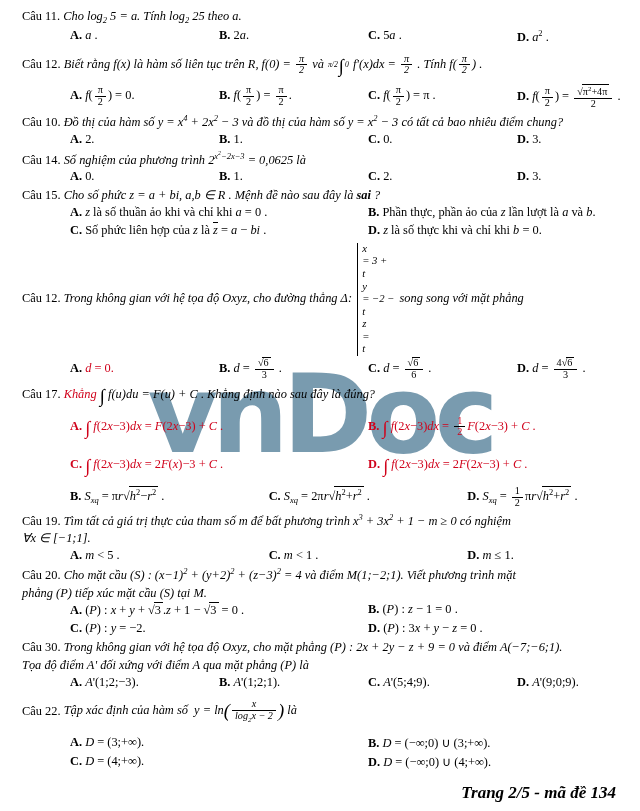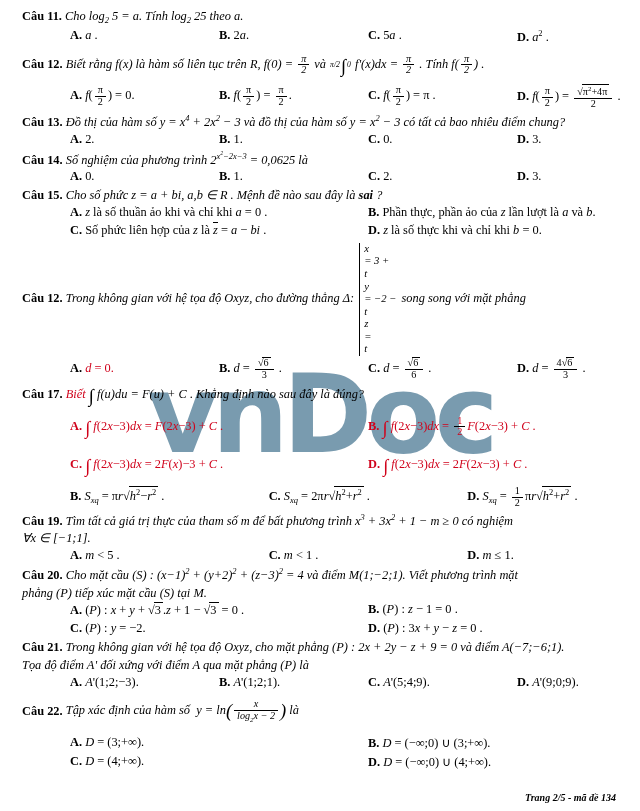--- a/index.html
+++ b/index.html
@@ -37,21 +37,21 @@
     line-height:120px;
     text-align:center;
   }
   .content{position:relative;z-index:2;}
   .q{
     margin:0 0 1px 0;
     font-size:12.4px;
     line-height:1.34;
     text-align:left;
   }
-  .q .lbl{font-weight:bold;}
+  .q .lbl{font-weight:normal;}
   .ital{font-style:italic;}
   .bold{font-weight:bold;}
   .opts{
     display:flex;
     width:100%;
     font-size:12.4px;
     margin:1px 0 3px 0;
   }
   .opts.indent{padding-left:48px;}
   .opts .o{flex:1 1 0;}
@@ -97,21 +97,21 @@
     margin:0 2px;
     text-align:left;
   }
   .sys span{display:block;}
   .footer{
     position:absolute;
     right:24px;
     bottom:8px;
     font-style:italic;
     font-weight:bold;
-    font-size:10px;
+    font-size:17px;
     z-index:3;
   }
   .tall{line-height:1.9;}
 </style>
 </head>
 <body>
 
 <div class="page">
 
   <div class="watermark">
@@ -145,21 +145,21 @@
       </span>
     </div>
     <div class="opts indent tall">
       <div class="o"><span class="opt-lbl">A.</span> <span class="ital">f</span>(<span class="frac"><span class="num">π</span><span class="den">2</span></span>) = 0.</div>
       <div class="o"><span class="opt-lbl">B.</span> <span class="ital">f</span>(<span class="frac"><span class="num">π</span><span class="den">2</span></span>) = <span class="frac"><span class="num">π</span><span class="den">2</span></span>.</div>
       <div class="o"><span class="opt-lbl">C.</span> <span class="ital">f</span>(<span class="frac"><span class="num">π</span><span class="den">2</span></span>) = π .</div>
       <div class="o"><span class="opt-lbl">D.</span> <span class="ital">f</span>(<span class="frac"><span class="num">π</span><span class="den">2</span></span>) = <span class="frac"><span class="num">√<span class="sqrt">π<span class="sup">2</span>+4π</span></span><span class="den">2</span></span> .</div>
     </div>
 
     <div class="q">
-      <span class="lbl">Câu 13.</span>
+      <span class="lbl">Câu 10.</span>
       <span class="ital">
         Đồ thị của hàm số <span class="ital">y</span> = <span class="ital">x</span><span class="sup">4</span> + 2<span class="ital">x</span><span class="sup">2</span> − 3 và đồ thị của hàm số <span class="ital">y</span> = <span class="ital">x</span><span class="sup">2</span> − 3 có tất cả bao nhiêu điểm chung?
       </span>
     </div>
     <div class="opts indent">
       <div class="o"><span class="opt-lbl">A.</span> 2.</div>
       <div class="o"><span class="opt-lbl">B.</span> 1.</div>
       <div class="o"><span class="opt-lbl">C.</span> 0.</div>
       <div class="o"><span class="opt-lbl">D.</span> 3.</div>
     </div>
@@ -207,21 +207,21 @@
     <div class="opts indent tall">
       <div class="o"><span class="opt-lbl">A.</span> <span class="ital red">d</span><span class="red"> = 0.</span></div>
       <div class="o"><span class="opt-lbl">B.</span> <span class="ital">d</span> = <span class="frac"><span class="num">√<span class="sqrt">6</span></span><span class="den">3</span></span> .</div>
       <div class="o"><span class="opt-lbl">C.</span> <span class="ital">d</span> = <span class="frac"><span class="num">√<span class="sqrt">6</span></span><span class="den">6</span></span> .</div>
       <div class="o"><span class="opt-lbl">D.</span> <span class="ital">d</span> = <span class="frac"><span class="num">4√<span class="sqrt">6</span></span><span class="den">3</span></span> .</div>
     </div>
 
     <div class="q">
       <span class="lbl">Câu 17.</span>
       <span class="ital">
-        <span class="red">Biết</span> <span class="intg">∫</span> <span class="ital">f</span>(<span class="ital">u</span>)<span class="ital">du</span> = <span class="ital">F</span>(<span class="ital">u</span>) + <span class="ital">C</span> . Khẳng định nào sau đây là đúng?
+        <span class="red">Khẳng</span> <span class="intg">∫</span> <span class="ital">f</span>(<span class="ital">u</span>)<span class="ital">du</span> = <span class="ital">F</span>(<span class="ital">u</span>) + <span class="ital">C</span> . Khẳng định nào sau đây là đúng?
       </span>
     </div>
     <div class="opts two ind tall">
       <div class="o red"><span class="opt-lbl">A.</span> <span class="intg">∫</span><span class="ital"> f</span>(2<span class="ital">x</span>−3)<span class="ital">dx</span> = <span class="ital">F</span>(2<span class="ital">x</span>−3) + <span class="ital">C</span> .</div>
       <div class="o red"><span class="opt-lbl">B.</span> <span class="intg">∫</span><span class="ital"> f</span>(2<span class="ital">x</span>−3)<span class="ital">dx</span> = <span class="frac"><span class="num">1</span><span class="den">2</span></span><span class="ital">F</span>(2<span class="ital">x</span>−3) + <span class="ital">C</span> .</div>
     </div>
     <div class="opts two ind tall">
       <div class="o red"><span class="opt-lbl">C.</span> <span class="intg">∫</span><span class="ital"> f</span>(2<span class="ital">x</span>−3)<span class="ital">dx</span> = 2<span class="ital">F</span>(<span class="ital">x</span>)−3 + <span class="ital">C</span> .</div>
       <div class="o red"><span class="opt-lbl">D.</span> <span class="intg">∫</span><span class="ital"> f</span>(2<span class="ital">x</span>−3)<span class="ital">dx</span> = 2<span class="ital">F</span>(2<span class="ital">x</span>−3) + <span class="ital">C</span> .</div>
     </div>
@@ -259,21 +259,21 @@
     <div class="opts two ind">
       <div class="o"><span class="opt-lbl">A.</span> (<span class="ital">P</span>) : <span class="ital">x</span> + <span class="ital">y</span> + √<span class="sqrt">3</span>.<span class="ital">z</span> + 1 − √<span class="sqrt">3</span> = 0 .</div>
       <div class="o"><span class="opt-lbl">B.</span> (<span class="ital">P</span>) : <span class="ital">z</span> − 1 = 0 .</div>
     </div>
     <div class="opts two ind">
       <div class="o"><span class="opt-lbl">C.</span> (<span class="ital">P</span>) : <span class="ital">y</span> = −2.</div>
       <div class="o"><span class="opt-lbl">D.</span> (<span class="ital">P</span>) : 3<span class="ital">x</span> + <span class="ital">y</span> − <span class="ital">z</span> = 0 .</div>
     </div>
 
     <div class="q">
-      <span class="lbl">Câu 21.</span>
+      <span class="lbl">Câu 30.</span>
       <span class="ital">
         Trong không gian với hệ tọa độ <span class="ital">Oxyz</span>, cho mặt phẳng (<span class="ital">P</span>) : 2<span class="ital">x</span> + 2<span class="ital">y</span> − <span class="ital">z</span> + 9 = 0 và điểm <span class="ital">A</span>(−7;−6;1).
       </span>
     </div>
     <div class="q">
       <span class="ital">Tọa độ điểm <span class="ital">A</span>' đối xứng với điểm <span class="ital">A</span> qua mặt phẳng (<span class="ital">P</span>) là</span>
     </div>
     <div class="opts indent">
       <div class="o"><span class="opt-lbl">A.</span> <span class="ital">A</span>'(1;2;−3).</div>
       <div class="o"><span class="opt-lbl">B.</span> <span class="ital">A</span>'(1;2;1).</div>

